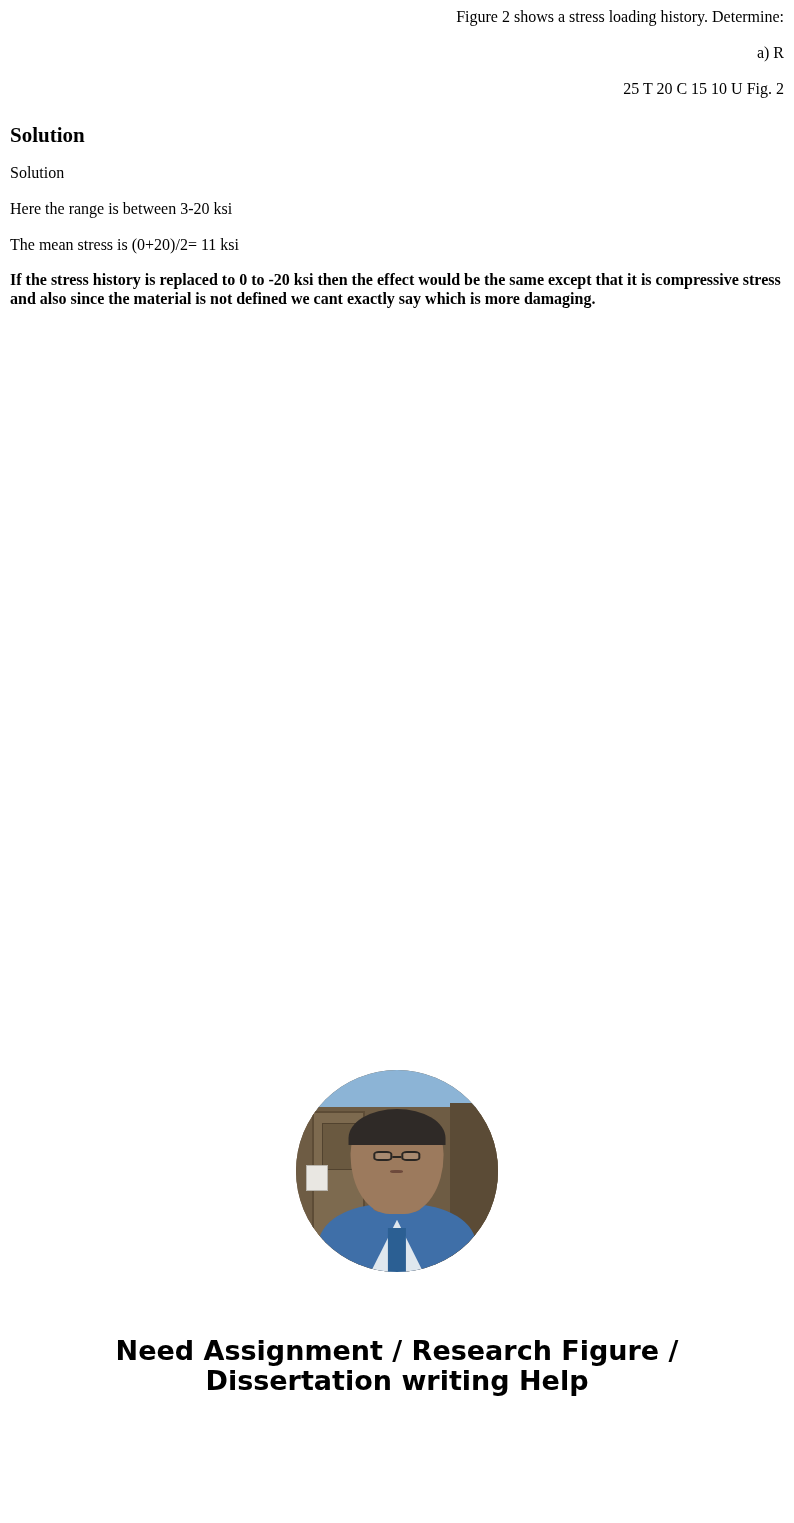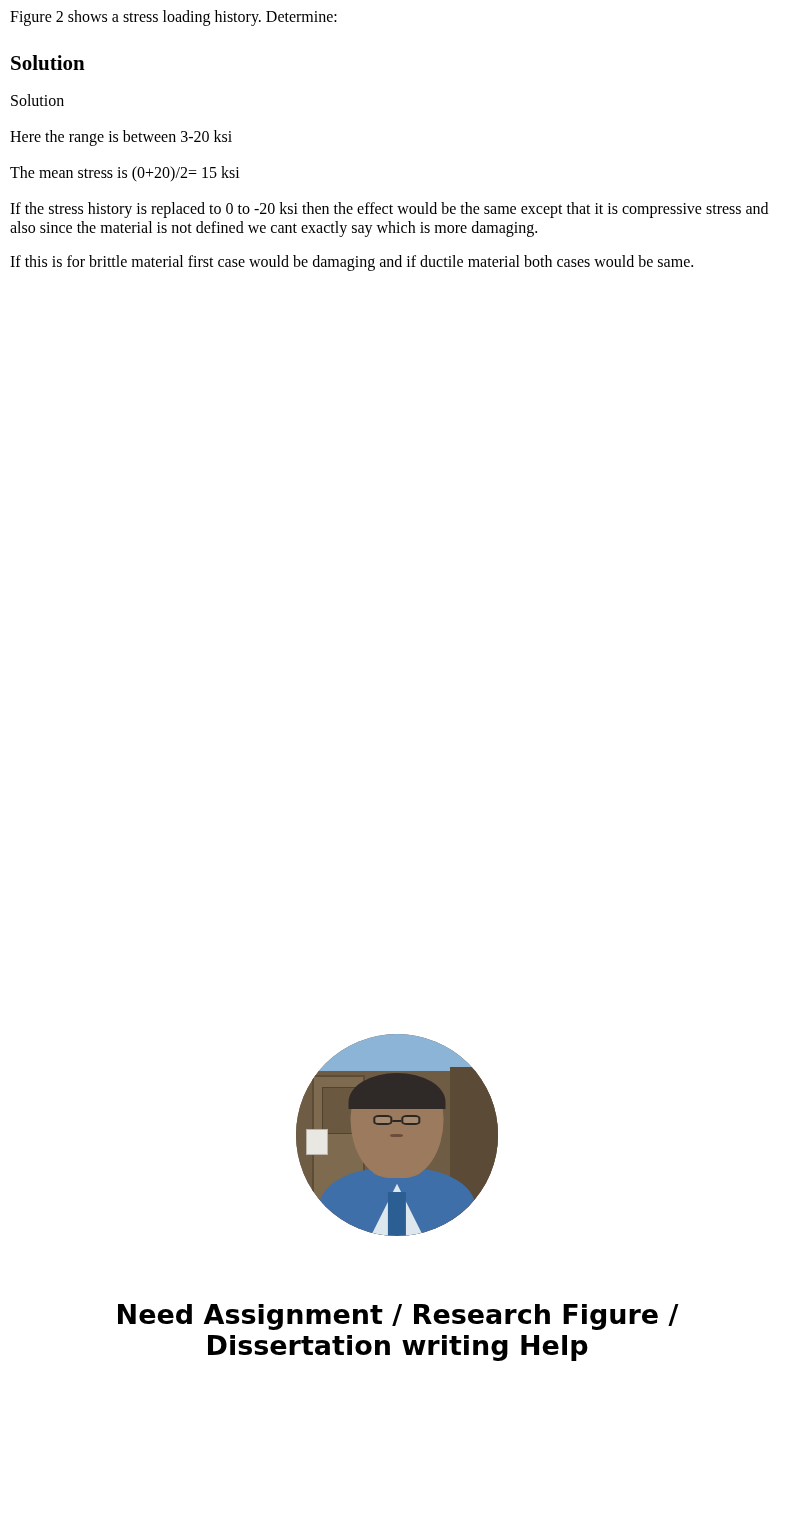--- a/index.html
+++ b/index.html
@@ -18,38 +18,40 @@
   .page {
     width: 794px;
     box-sizing: border-box;
     padding: 8px 10px 0 10px;
   }
   p.q {
     margin: 0 0 0 0;
     padding: 0;
     font-size: 16px;
     line-height: 1.18;
+    text-align: right;
   }
   .qblock p {
     margin: 0 0 17px 0;
   }
   h2.solution-heading {
     font-family: "Liberation Serif", serif;
     font-size: 21px;
     font-weight: bold;
     margin: 24px 0 16px 0;
     padding: 0;
   }
   .sblock p {
     margin: 0 0 17px 0;
     font-size: 16px;
     line-height: 1.18;
   }
   .sblock p.two-line {
     margin-bottom: 16px;
+    font-weight: bold;
   }
   .spacer {
     height: 745px;
   }
   .avatar-wrap {
     text-align: center;
     margin: 0;
     padding: 0;
   }
   .avatar {
@@ -219,30 +221,31 @@
     padding: 0 8px 18px 8px;
   }
 </style>
 </head>
 <body>
 
 <div class="page">
 
   <div class="qblock">
     <p class="q">Figure 2 shows a stress loading history. Determine:</p>
+    <p class="q">a) R</p>
+    <p class="q">25 T 20 C 15 10 U Fig. 2</p>
   </div>
 
   <h2 class="solution-heading">Solution</h2>
 
   <div class="sblock">
     <p>Solution</p>
     <p>Here the range is between 3-20 ksi</p>
-    <p>The mean stress is (0+20)/2= 15 ksi</p>
+    <p>The mean stress is (0+20)/2= 11 ksi</p>
     <p class="two-line">If the stress history is replaced to 0 to -20 ksi then the effect would be the same except that it is compressive stress and also since the material is not defined we cant exactly say which is more damaging.</p>
-    <p>If this is for brittle material first case would be damaging and if ductile material both cases would be same.</p>
   </div>
 
   <div class="spacer"></div>
 
   <div class="avatar-wrap">
     <div class="avatar">
       <div class="av-sky"></div>
       <div class="av-room"></div>
       <div class="av-door"></div>
       <div class="av-whitebox"></div>

